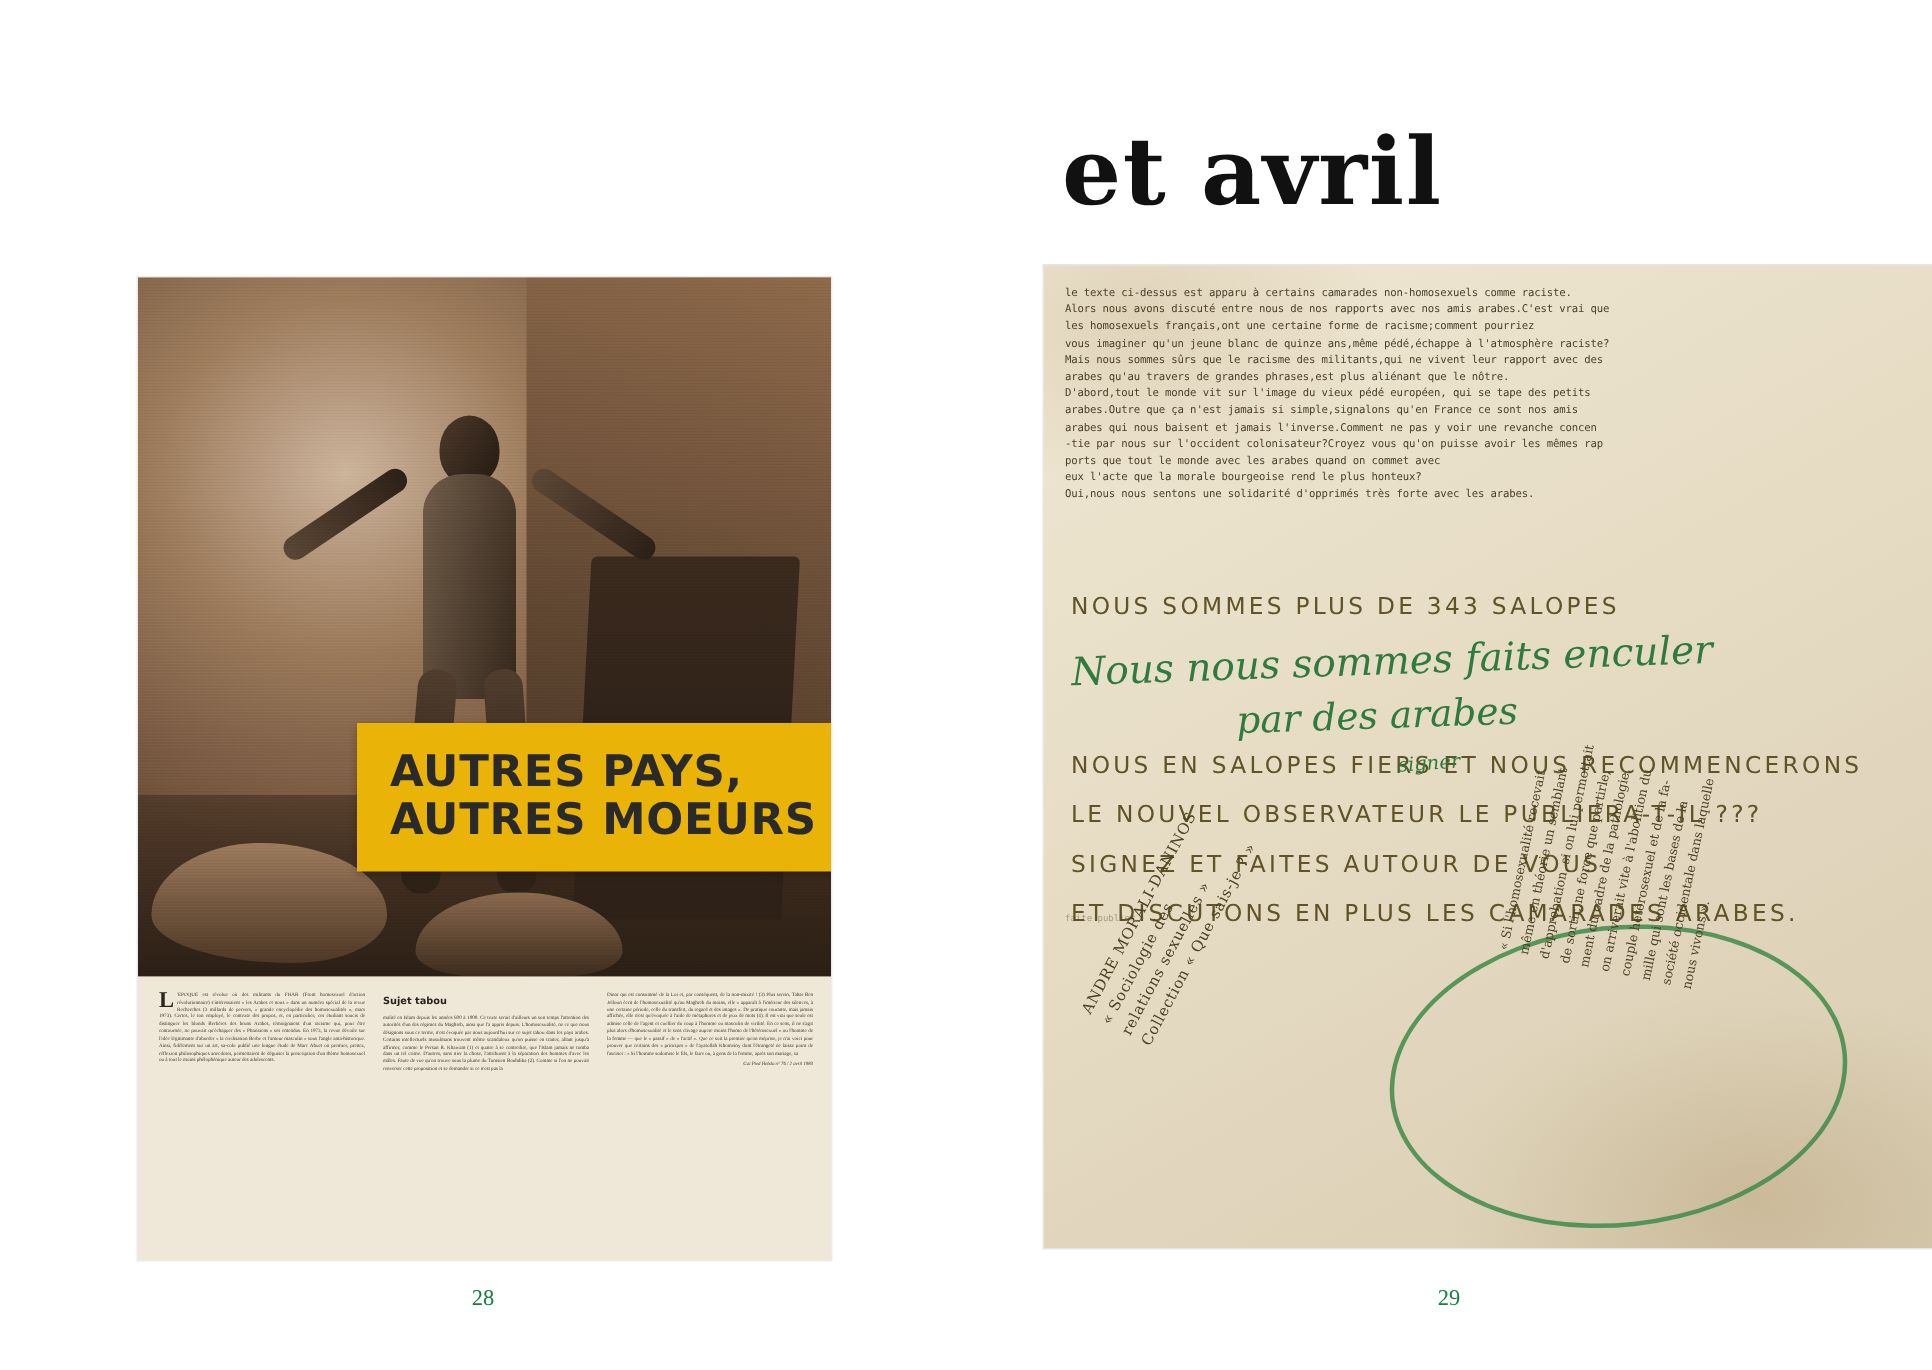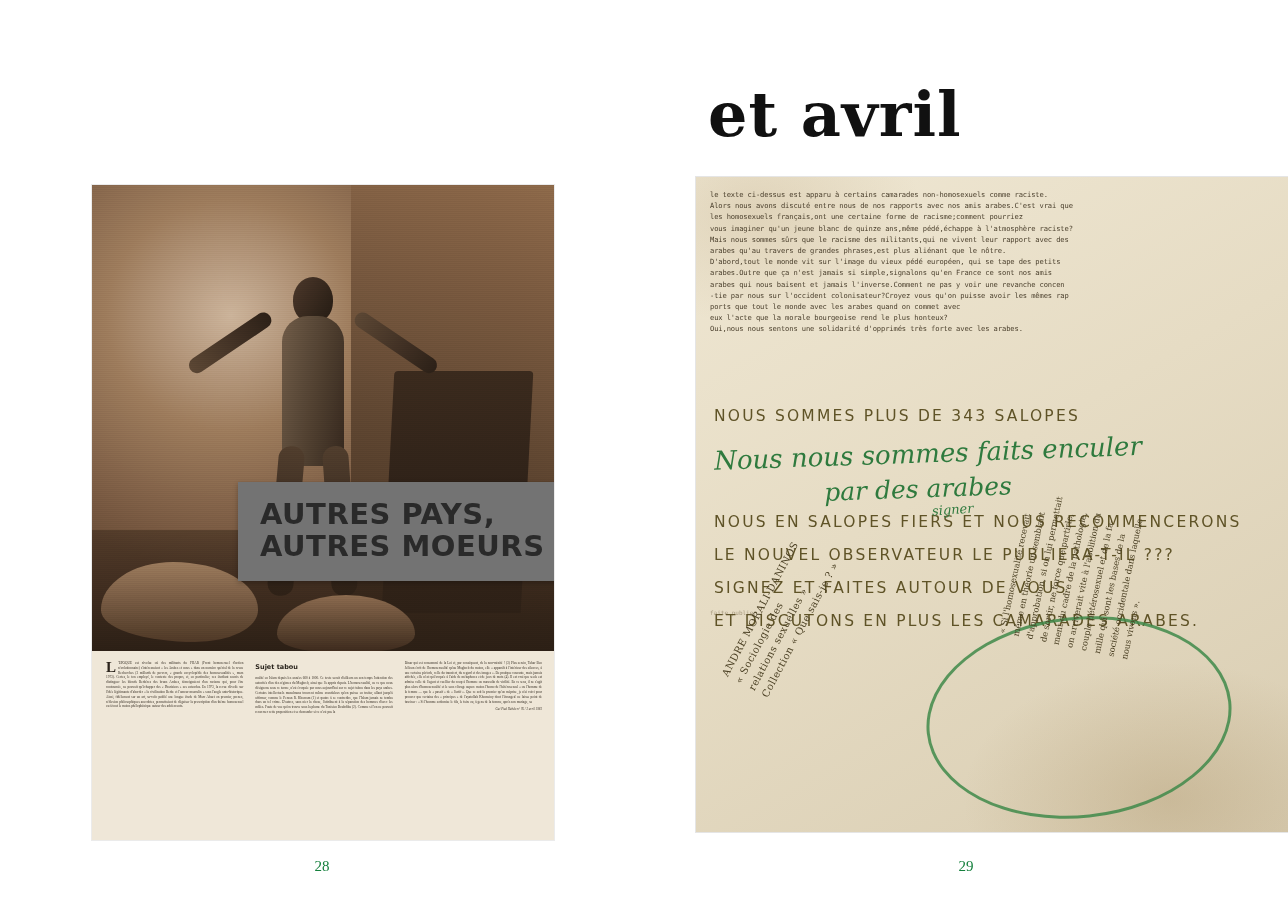--- a/index.html
+++ b/index.html
@@ -172,21 +172,21 @@
     mix-blend-mode: overlay;
     pointer-events: none;
   }
 
   
   .caption-band {
     position: absolute;
     left: 146px;
     top: 297px;
     width: 316px;
-    background: #737373;
+    background: #eab308;
     padding: 16px 20px 18px 22px;
     box-shadow: 0 2px 5px rgba(0,0,0,.25);
   }
   .caption-band .line {
     font-family: "DejaVu Sans", sans-serif;
     font-weight: bold;
     font-size: 29px;
     letter-spacing: .5px;
     color: #2a2a2a;
     line-height: 1.12;
@@ -282,21 +282,20 @@
     right: 12px;
     color: #5d5126;
   }
   .slog-line {
     font-family: "DejaVu Sans", sans-serif;
     font-size: 15.5px;
     letter-spacing: 2.2px;
     color: #5f5327;
     margin-bottom: 15px;
     white-space: nowrap;
-    margin-top: 12px;
   }
   .hand-green {
     font-family: "DejaVu Serif", serif;
     font-style: italic;
     font-size: 26px;
     color: #2f7a3e;
     transform: rotate(-2deg);
     margin: -4px 0 6px 0;
     white-space: nowrap;
   }

